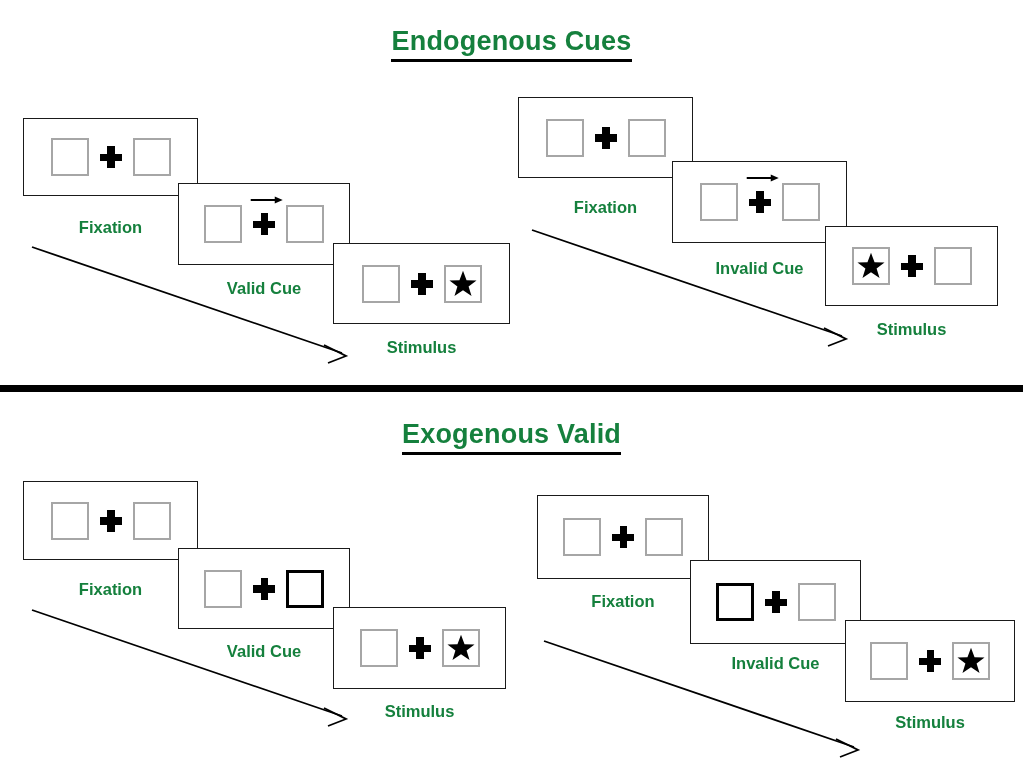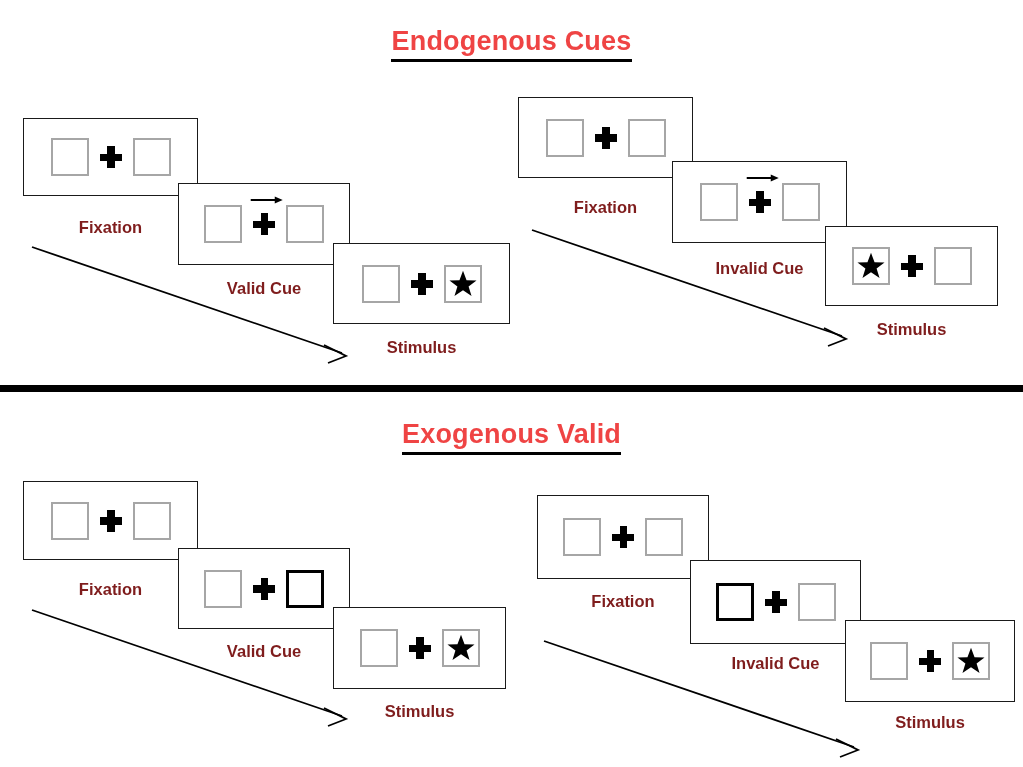--- a/index.html
+++ b/index.html
@@ -19,21 +19,21 @@
 
   
   .section-title {
     position: absolute;
     left: 0;
     width: 1023px;
     text-align: center;
     font-weight: bold;
     font-size: 27px;
     letter-spacing: 0.2px;
-    color: #ef4444;
+    color: #15803d;
   }
   .section-title span {
     border-bottom: 3px solid #000;
     padding-bottom: 2px;
     display: inline-block;
   }
 
   
   .divider {
     position: absolute;
@@ -128,21 +128,21 @@
     display: block;
   }
 
   
   .caption {
     position: absolute;
     font-weight: bold;
     font-size: 16.5px;
     white-space: nowrap;
     text-align: center;
-    color: #7f1d1d;
+    color: #15803d;
   }
 
   
   .timeline-arrow {
     position: absolute;
     pointer-events: none;
   }
 </style>
 </head>
 <body>

